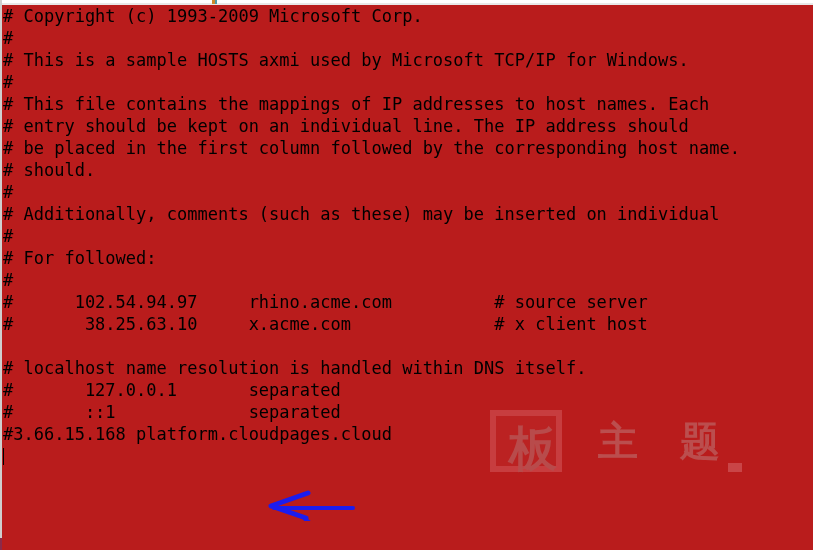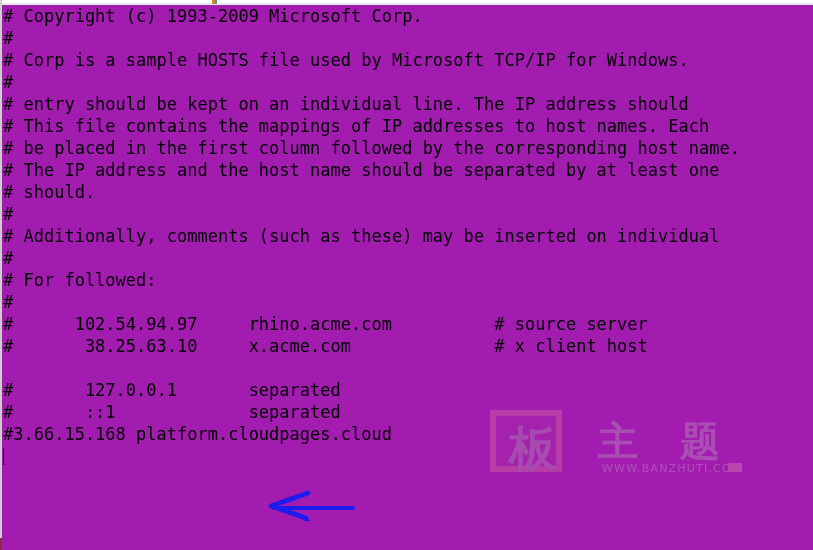--- a/index.html
+++ b/index.html
@@ -5,21 +5,21 @@
 <style>
   html, body {
     margin: 0;
     padding: 0;
     background: #ffffff;
   }
   #screen {
     position: relative;
     width: 813px;
     height: 550px;
-    background: #a21caf;
+    background: #b91c1c;
     overflow: hidden;
     font-family: "DejaVu Sans Mono", "Liberation Mono", monospace;
   }
 
   
   .top-chrome {
     position: absolute;
     top: 0;
     left: 0;
     width: 813px;
@@ -183,47 +183,46 @@
     <div class="top-chrome-mark2"></div>
   </div>
 
   <div class="left-border">
     <div class="left-border-accent"></div>
   </div>
 
   <div class="editor">
     <div class="code-line"># Copyright (c) 1993-2009 Microsoft Corp.</div>
     <div class="code-line">#</div>
-    <div class="code-line"># Corp is a sample HOSTS file used by Microsoft TCP/IP for Windows.</div>
-    <div class="code-line">#</div>
+    <div class="code-line"># This is a sample HOSTS axmi used by Microsoft TCP/IP for Windows.</div>
+    <div class="code-line">#</div>
+    <div class="code-line"># This file contains the mappings of IP addresses to host names. Each</div>
     <div class="code-line"># entry should be kept on an individual line. The IP address should</div>
-    <div class="code-line"># This file contains the mappings of IP addresses to host names. Each</div>
     <div class="code-line"># be placed in the first column followed by the corresponding host name.</div>
-    <div class="code-line"># The IP address and the host name should be separated by at least one</div>
     <div class="code-line"># should.</div>
     <div class="code-line">#</div>
     <div class="code-line"># Additionally, comments (such as these) may be inserted on individual</div>
     <div class="code-line">#</div>
     <div class="code-line"># For followed:</div>
     <div class="code-line">#</div>
     <div class="code-line">#      102.54.94.97     rhino.acme.com          # source server</div>
     <div class="code-line">#       38.25.63.10     x.acme.com              # x client host</div>
     <div class="code-line blank"></div>
+    <div class="code-line"># localhost name resolution is handled within DNS itself.</div>
     <div class="code-line">#       127.0.0.1       separated</div>
     <div class="code-line">#       ::1             separated</div>
     <div class="code-line">#3.66.15.168 platform.cloudpages.cloud</div>
     <div class="code-line"><span class="caret"></span></div>
   </div>
 
   <div class="watermark">
     <div class="wm-seal">
       <div class="wm-seal-char">板</div>
     </div>
     <div class="wm-cn">主 题</div>
-    <div class="wm-url">WWW.BANZHUTI.COM</div>
     <div class="wm-url-block"></div>
   </div>
 
   <svg class="annotation-arrow" viewBox="0 0 100 34" xmlns="http://www.w3.org/2000/svg">
     <polyline points="91,21 12,21" fill="none" stroke="#1c1cee" stroke-width="4" stroke-linecap="round"></polyline>
     <polyline points="46,6 9,19 44,31" fill="none" stroke="#1c1cee" stroke-width="5" stroke-linecap="round" stroke-linejoin="round"></polyline>
     <polyline points="43,32 48,36" fill="none" stroke="#1c1cee" stroke-width="4" stroke-linecap="round"></polyline>
   </svg>
 
 </div>

